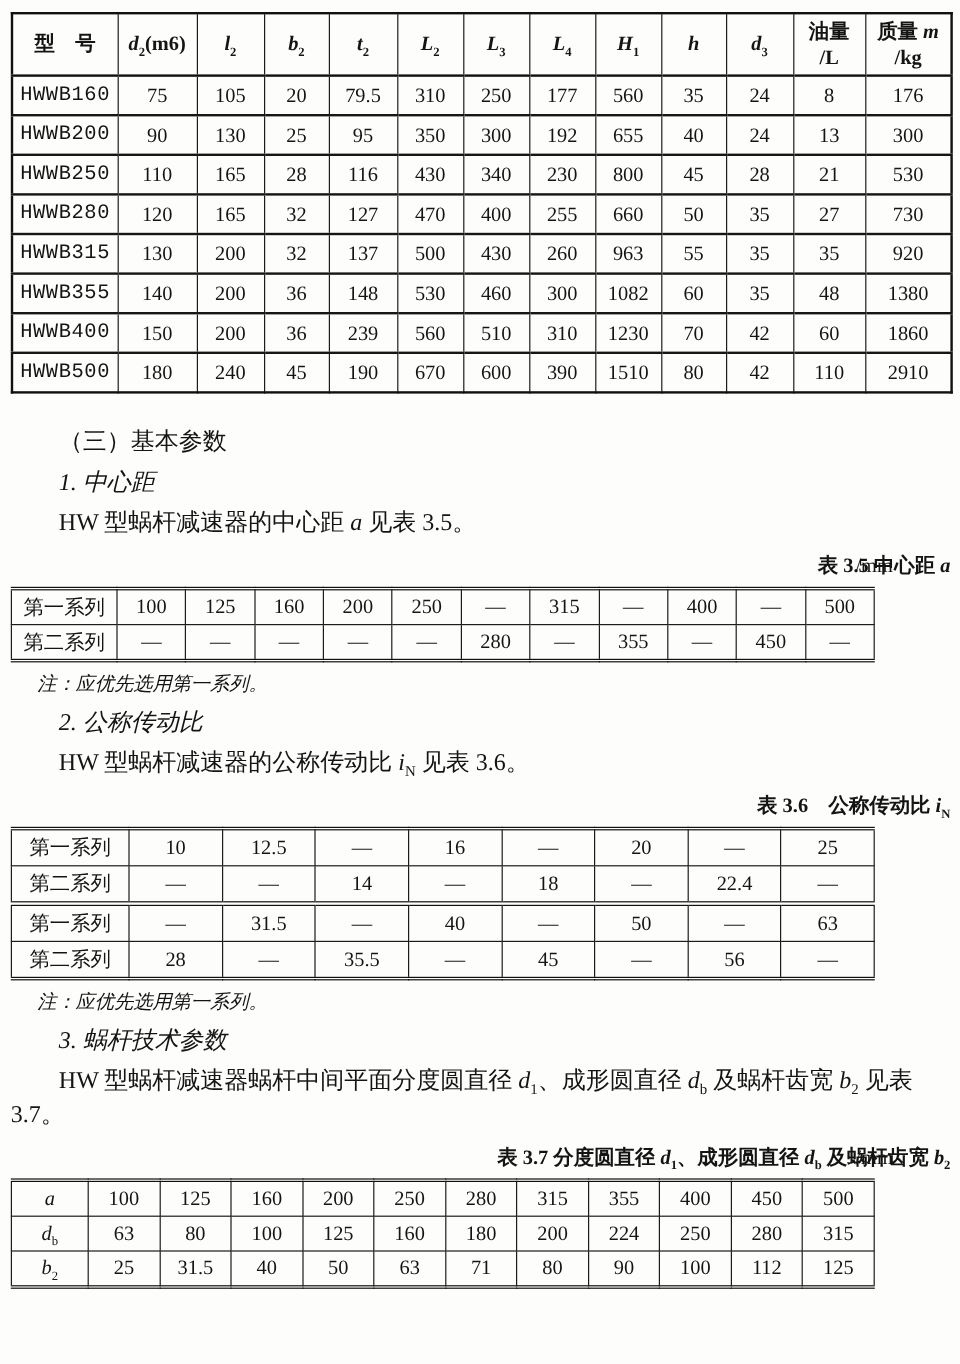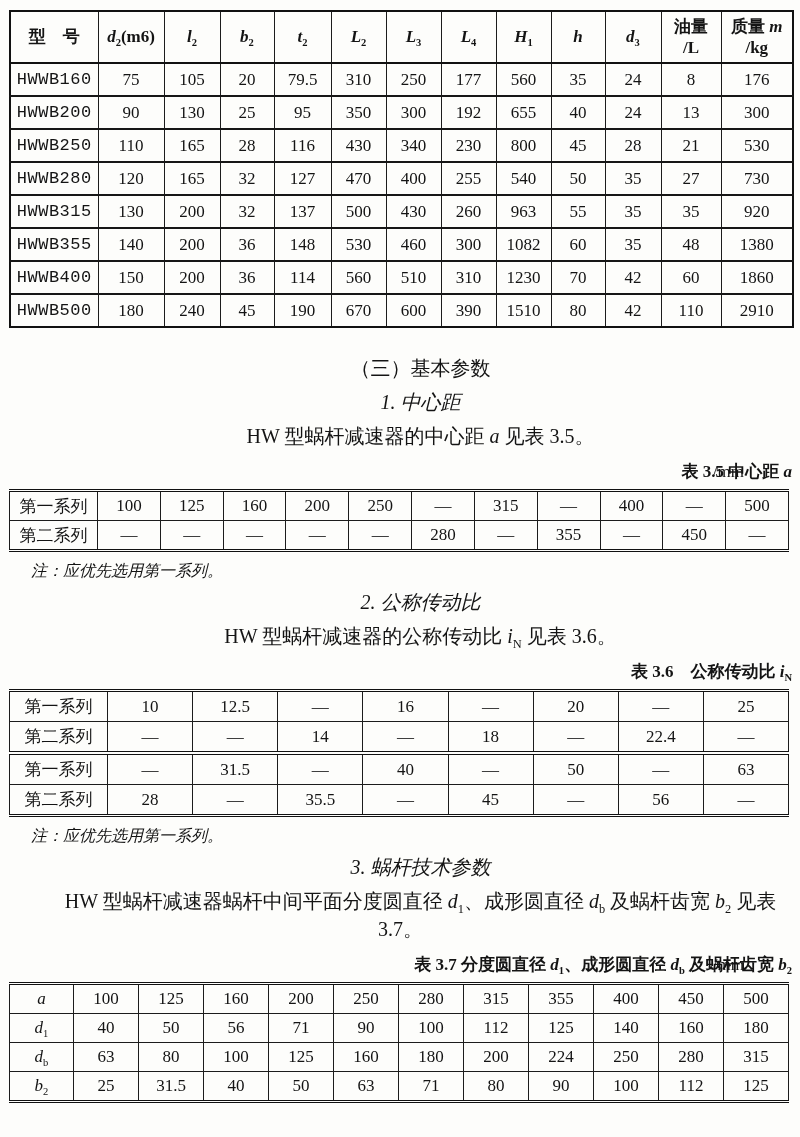--- a/index.html
+++ b/index.html
@@ -5,21 +5,21 @@
   html,body{margin:0;padding:0;}
   body{
     width:800px;height:1137px;overflow:hidden;
     background:#fdfdfb;color:#141414;
     font-family:"Liberation Serif","DejaVu Serif",serif;
   }
   .page{position:relative;padding:10px 8px 0 9px;border-radius:11px;}
 
   
   table.tbl{
-    border-collapse:collapse;table-layout:fixed;width:780px;
+    border-collapse:collapse;table-layout:fixed;width:720px;
     font-size:17px;margin-top:5px;
   }
   .tbl th,.tbl td{
     border:1px solid #1c1c1c;text-align:center;vertical-align:middle;
     padding:0 2px;overflow:hidden;white-space:nowrap;
   }
   sub{font-size:0.62em;line-height:0;}
   i{font-style:italic;}
 
   
@@ -30,21 +30,21 @@
 
   
   table.t35,table.t36,table.t37{border-top:3px double #111;border-bottom:3px double #111;}
   .t35 td{height:28px;}
   .t36 td{height:29px;}
   .t37 td{height:28px;font-size:17px;}
   
   .t36 tr:nth-child(2) td{border-bottom:4px double #111;}
 
   
-  .txt{font-size:20px;line-height:28px;margin:0;text-align:center;}
+  .txt{font-size:20px;line-height:28px;margin:0;}
   .p-heading{margin:26px 0 0 40px;}
   .p-item{margin:6px 0 0 40px;font-style:italic;}
   .p-para{margin:6px 0 0 0;text-indent:2em;}
   .caption{
     position:relative;margin-top:10px;height:24px;line-height:24px;
     text-align:right;font-weight:bold;font-size:17px;
   }
   .caption .unit{
     position:absolute;right:48px;top:0;font-weight:normal;font-size:17px;
   }
@@ -136,21 +136,21 @@
         </tr>
         <tr>
           <td>HWWB280</td>
           <td>120</td>
           <td>165</td>
           <td>32</td>
           <td>127</td>
           <td>470</td>
           <td>400</td>
           <td>255</td>
-          <td>540</td>
+          <td>660</td>
           <td>50</td>
           <td>35</td>
           <td>27</td>
           <td>730</td>
         </tr>
         <tr>
           <td>HWWB315</td>
           <td>130</td>
           <td>200</td>
           <td>32</td>
@@ -177,21 +177,21 @@
           <td>60</td>
           <td>35</td>
           <td>48</td>
           <td>1380</td>
         </tr>
         <tr>
           <td>HWWB400</td>
           <td>150</td>
           <td>200</td>
           <td>36</td>
-          <td>114</td>
+          <td>239</td>
           <td>560</td>
           <td>510</td>
           <td>310</td>
           <td>1230</td>
           <td>70</td>
           <td>42</td>
           <td>60</td>
           <td>1860</td>
         </tr>
         <tr>
@@ -336,34 +336,20 @@
           <td>200</td>
           <td>250</td>
           <td>280</td>
           <td>315</td>
           <td>355</td>
           <td>400</td>
           <td>450</td>
           <td>500</td>
         </tr>
         <tr>
-          <td><i>d</i><sub>1</sub></td>
-          <td>40</td>
-          <td>50</td>
-          <td>56</td>
-          <td>71</td>
-          <td>90</td>
-          <td>100</td>
-          <td>112</td>
-          <td>125</td>
-          <td>140</td>
-          <td>160</td>
-          <td>180</td>
-        </tr>
-        <tr>
           <td><i>d</i><sub>b</sub></td>
           <td>63</td>
           <td>80</td>
           <td>100</td>
           <td>125</td>
           <td>160</td>
           <td>180</td>
           <td>200</td>
           <td>224</td>
           <td>250</td>

